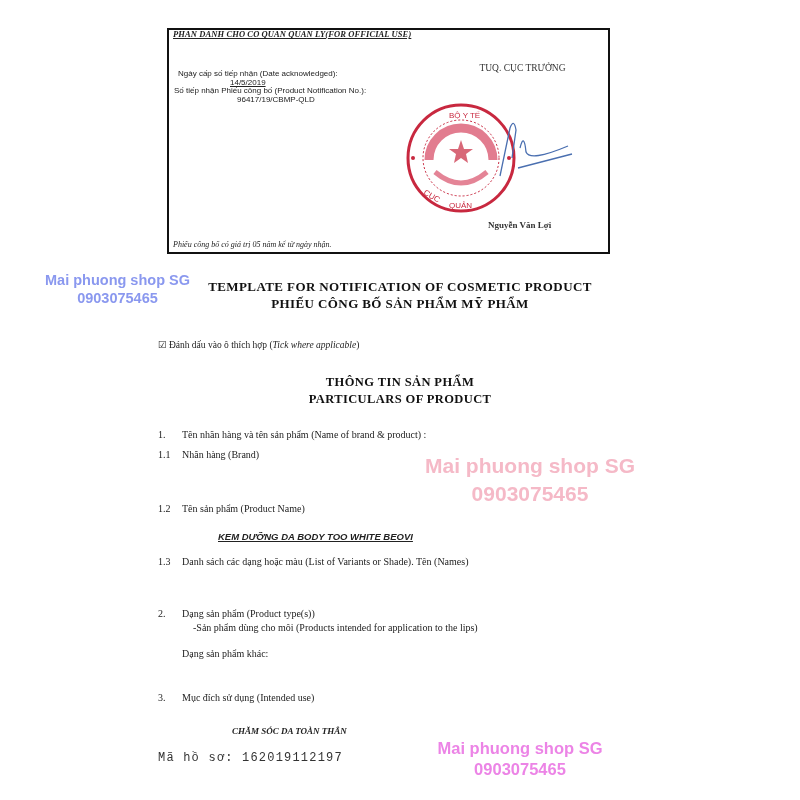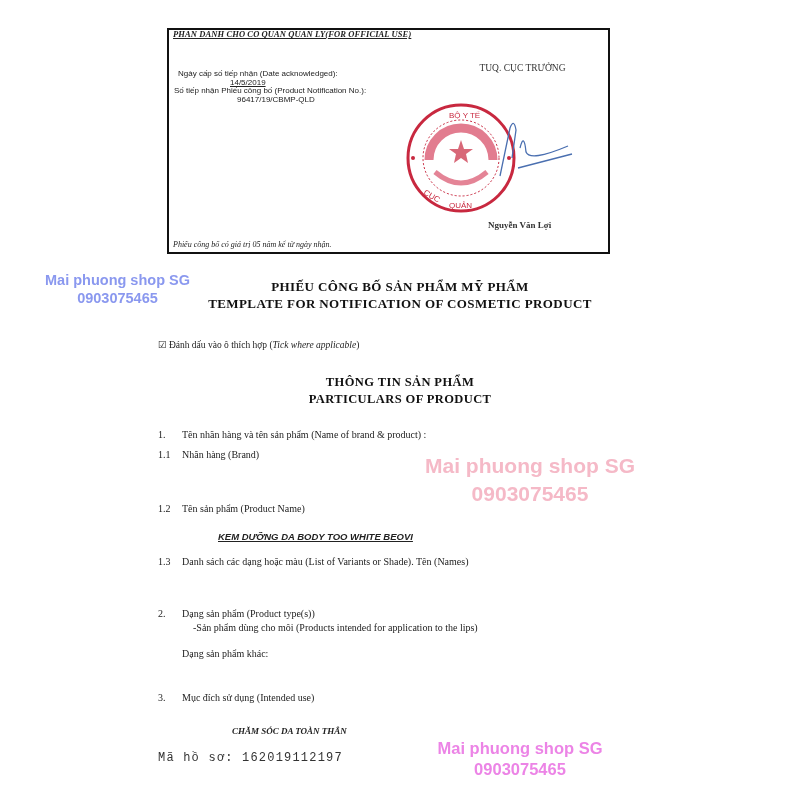--- a/index.html
+++ b/index.html
@@ -55,22 +55,22 @@
 
 <div class="abs signer">Nguyễn Văn Lợi</div>
 <div class="abs validity">Phiếu công bố có giá trị 05 năm kể từ ngày nhận.</div>
 
 <div class="abs wm-blue" style="left:30px; top:271px; width:175px;">
   <div>Mai phuong shop SG</div>
   <div>0903075465</div>
 </div>
 
 <div class="abs title" style="left:190px; top:278px; width:420px;">
+  <div>TEMPLATE FOR NOTIFICATION OF COSMETIC PRODUCT</div>
   <div>PHIẾU CÔNG BỐ SẢN PHẨM MỸ PHẨM</div>
-  <div>TEMPLATE FOR NOTIFICATION OF COSMETIC PRODUCT</div>
 </div>
 
 <div class="abs txt" style="left:158px; top:339px; font-size:9.5px;">
   <span>☑</span>
   <span>Đánh dấu vào ô thích hợp (</span><i>Tick where applicable</i><span>)</span>
 </div>
 
 <div class="abs title" style="left:200px; top:374px; width:400px; font-size:12.5px;">
   <div>THÔNG TIN SẢN PHẨM</div>
   <div>PARTICULARS OF PRODUCT</div>

